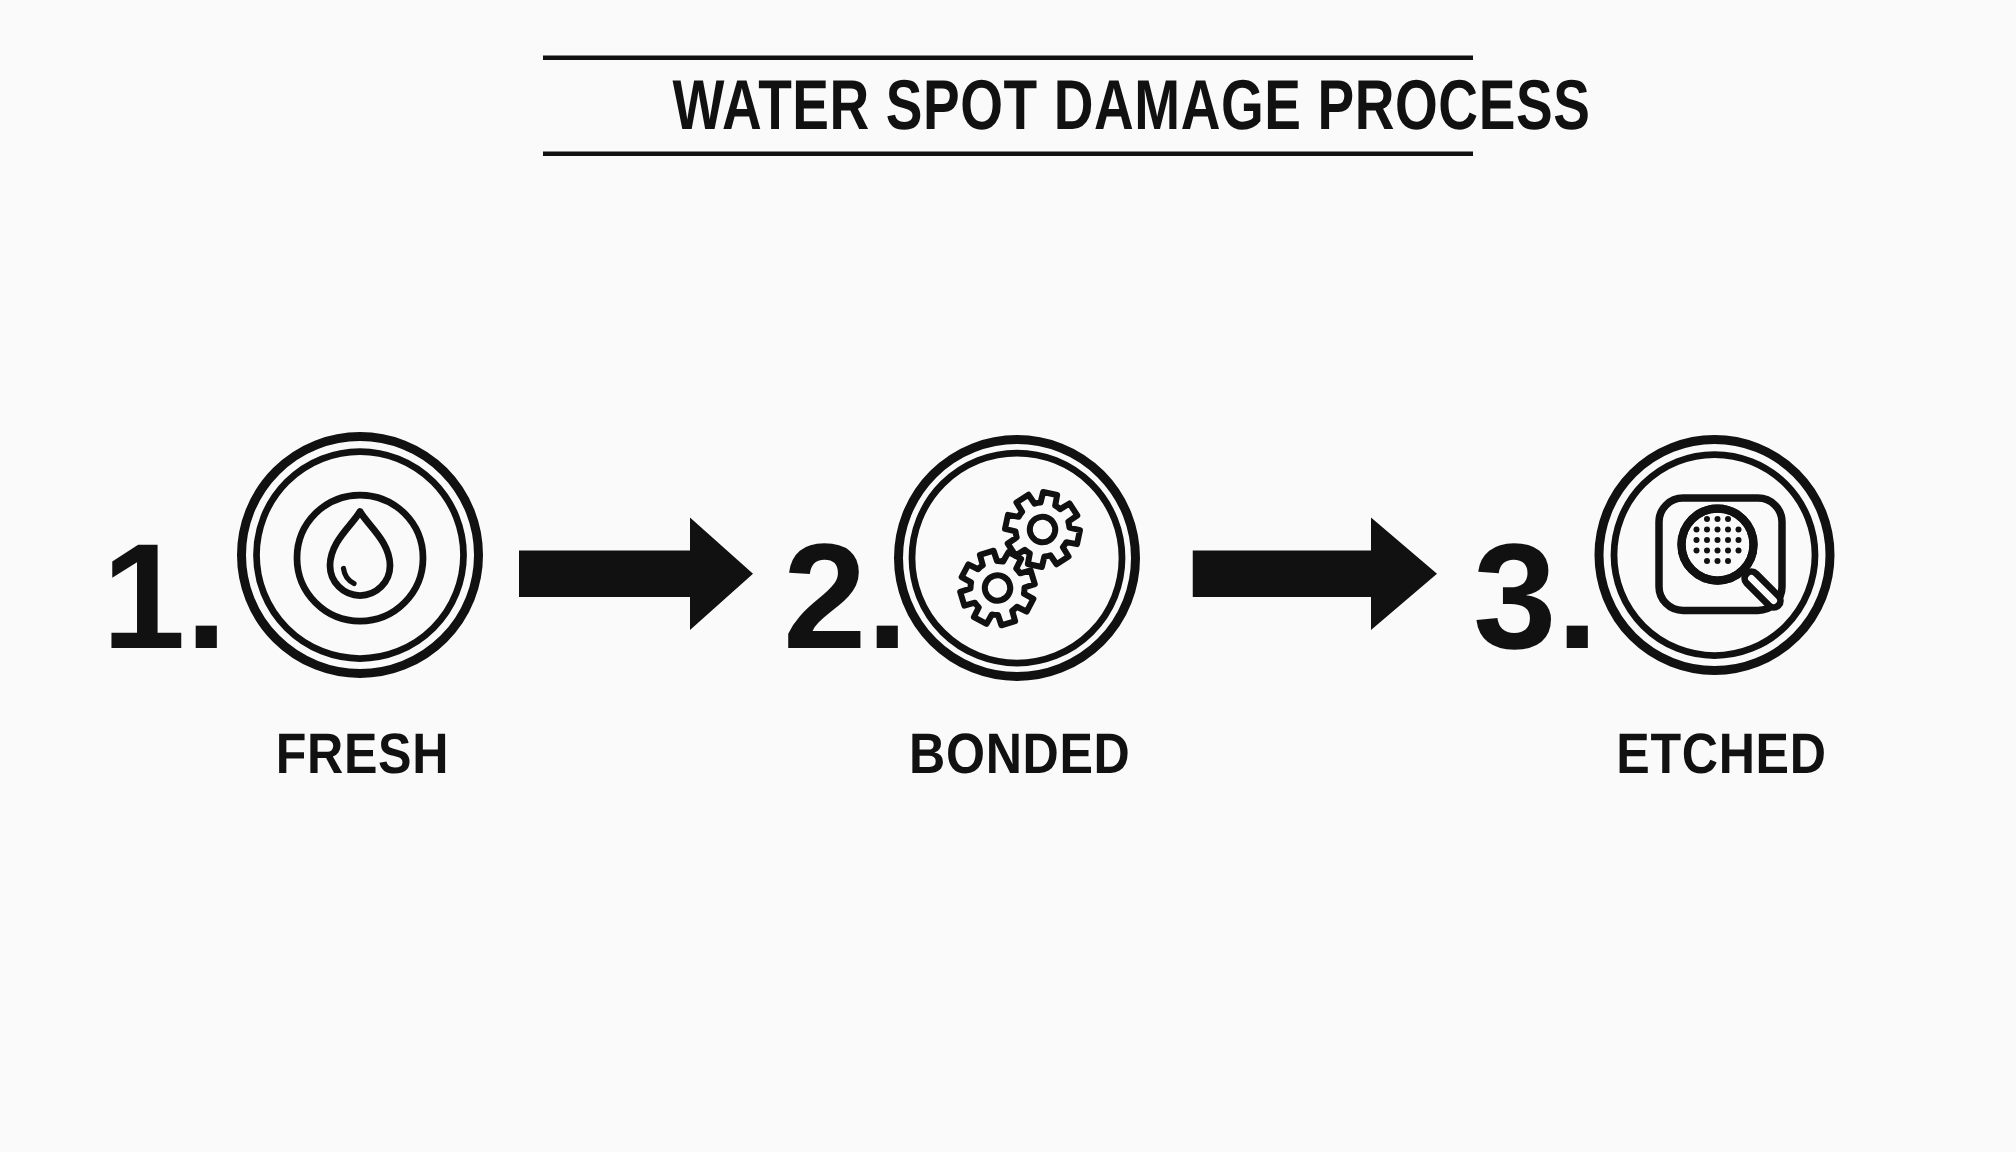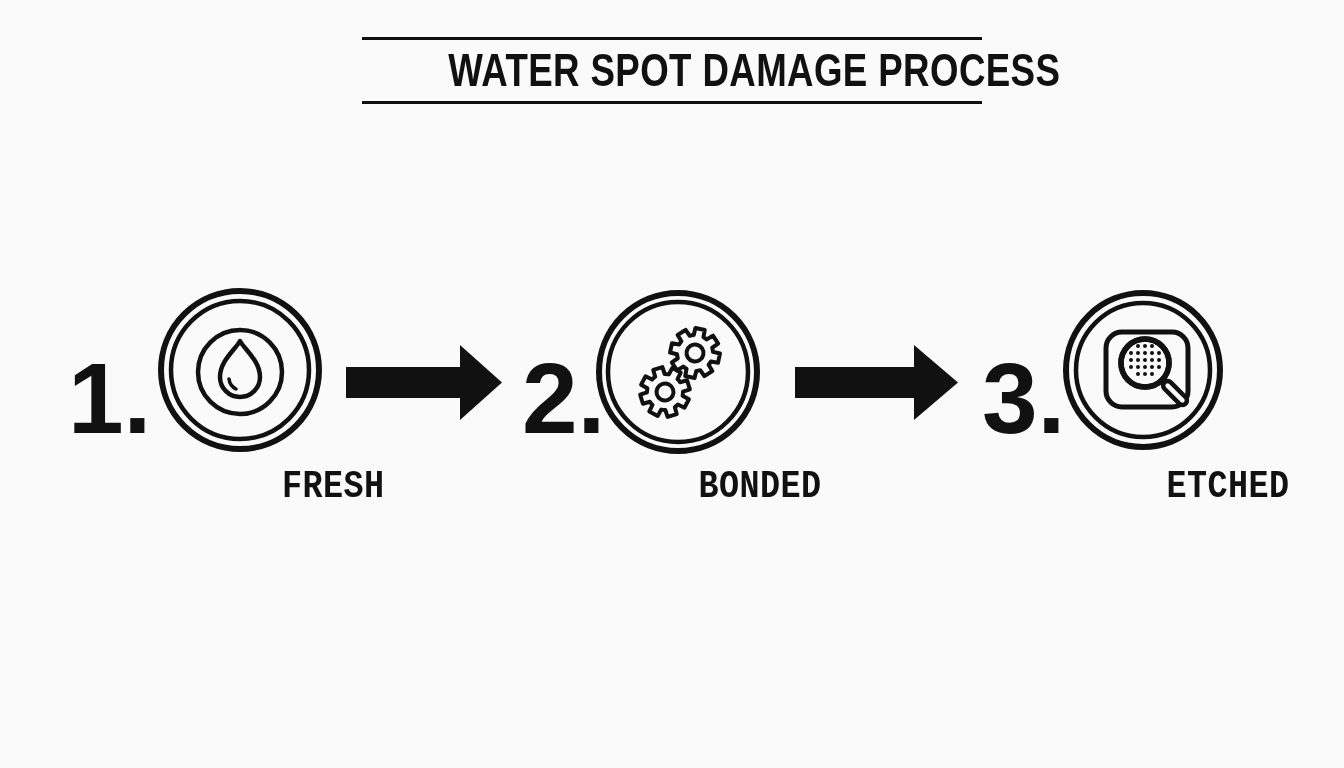--- a/index.html
+++ b/index.html
@@ -35,21 +35,21 @@
     transform-origin:center;
   }
   
   .step-num{
     font-weight:bold;
     font-size:100px;
     line-height:1;
     white-space:nowrap;
   }
   
-  .label-wrap{width:300px;text-align:right;top:468px;font-family:Liberation Mono, monospace;}
+  .label-wrap{width:300px;text-align:center;top:484px;}
   .step-label{
     display:inline-block;
     font-weight:bold;
     font-size:38px;
     line-height:1;
     white-space:nowrap;
     letter-spacing:0.5px;
     transform:scaleX(0.88);
     transform-origin:center;
   }

